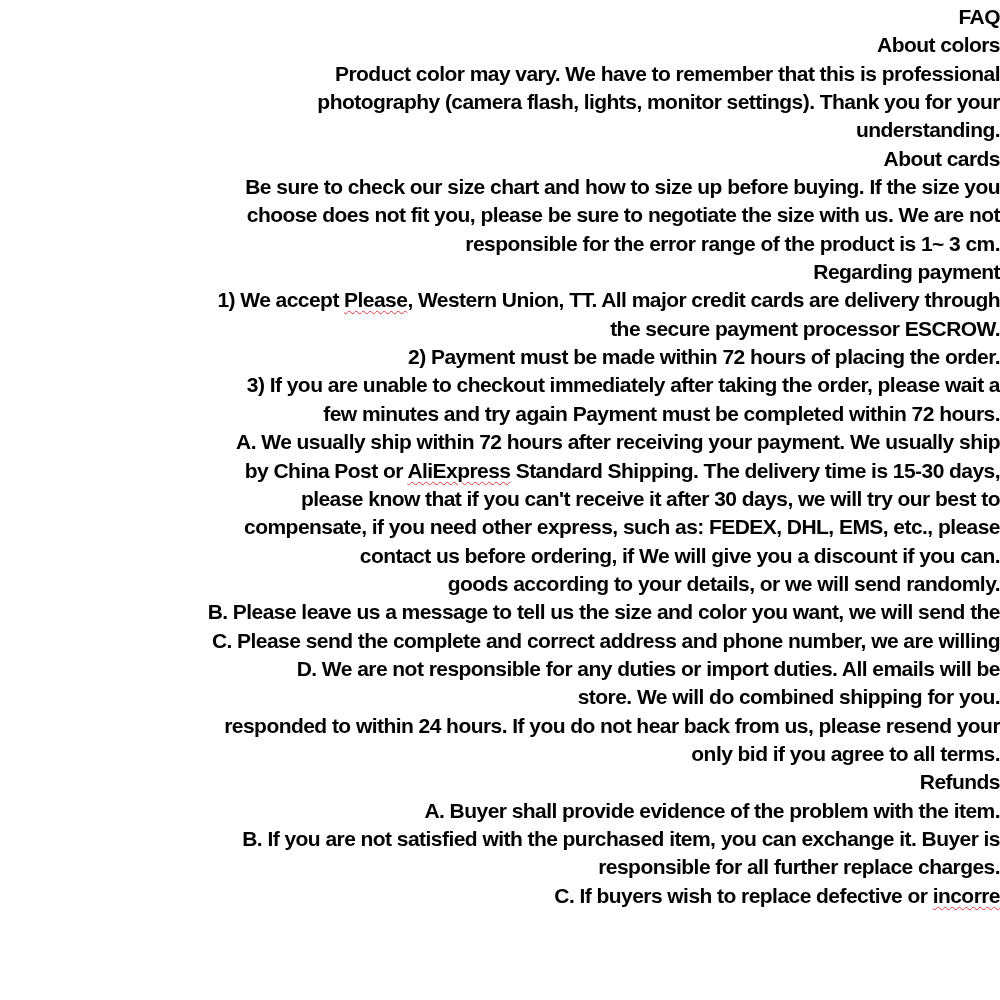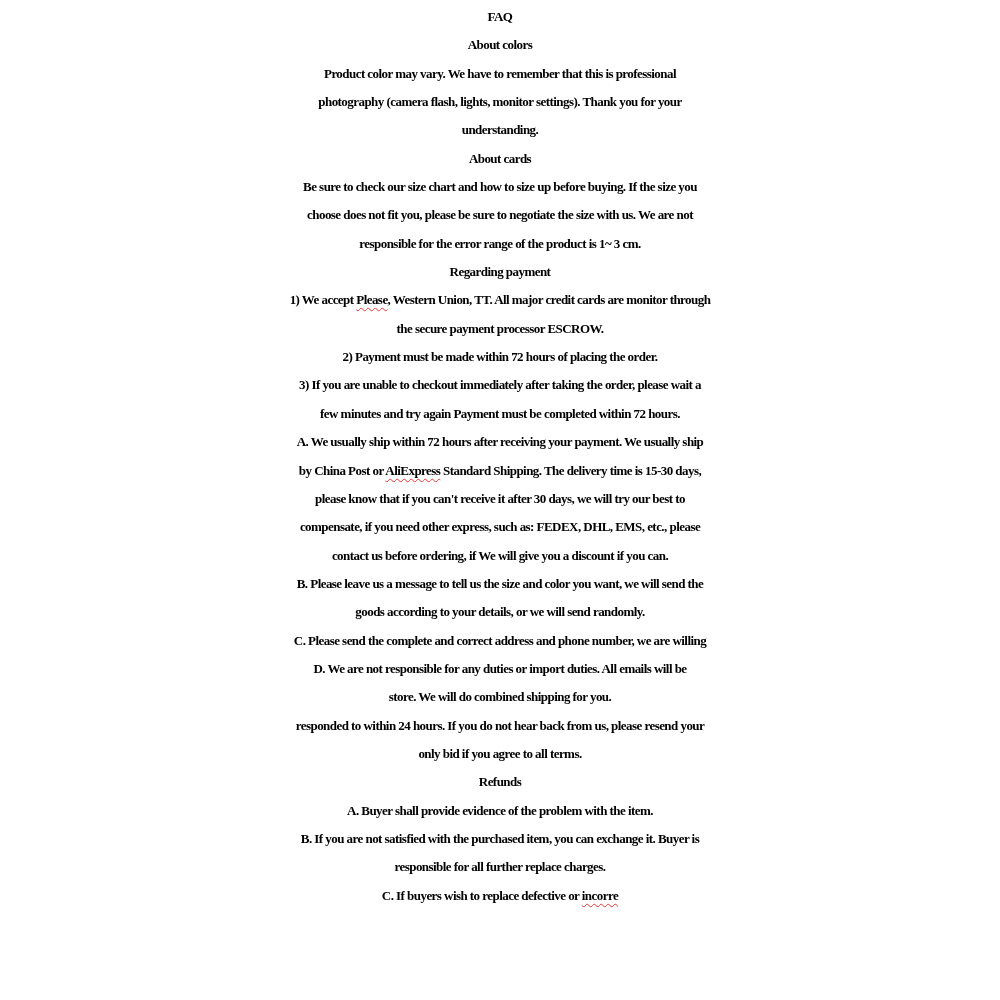--- a/index.html
+++ b/index.html
@@ -11,27 +11,27 @@
   html, body {
     width: 1000px;
     height: 1000px;
     background: var(--bg-color);
     overflow: hidden;
   }
   .doc {
     width: 1000px;
     height: 1000px;
     padding-top: 3px;
-    font-family: Liberation Serif, serif;
+    font-family: Liberation Sans, sans-serif;
     font-weight: bold;
-    font-size: 13px;
+    font-size: 21px;
     letter-spacing: -0.55px;
     line-height: 28.35px;
     color: var(--text-color);
-    text-align: center;
+    text-align: right;
   }
   .line {
     white-space: nowrap;
   }
   .misspelled {
     text-decoration-line: underline;
     text-decoration-style: wavy;
     text-decoration-color: var(--squiggle-color);
     text-decoration-thickness: 1px;
     text-underline-offset: 3px;
@@ -50,34 +50,34 @@
         <div class="line"><span>understanding.</span></div>
       </section>
       <section>
         <div class="line heading">About cards</div>
         <div class="line"><span>Be sure to check our size chart and how to size up before buying. If the size you</span></div>
         <div class="line"><span>choose does not fit you, please be sure to negotiate the size with us. We are not</span></div>
         <div class="line"><span>responsible for the error range of the product is 1~ 3 cm.</span></div>
       </section>
       <section>
         <div class="line heading">Regarding payment</div>
-        <div class="line"><span>1) We accept </span><span class="misspelled">Please</span><span>, Western Union, TT. All major credit cards are monitor through</span></div>
+        <div class="line"><span>1) We accept </span><span class="misspelled">Please</span><span>, Western Union, TT. All major credit cards are delivery through</span></div>
         <div class="line"><span>the secure payment processor ESCROW.</span></div>
         <div class="line"><span>2) Payment must be made within 72 hours of placing the order.</span></div>
         <div class="line"><span>3) If you are unable to checkout immediately after taking the order, please wait a</span></div>
         <div class="line"><span>few minutes and try again Payment must be completed within 72 hours.</span></div>
       </section>
       <section>
         <div class="line"><span>A. We usually ship within 72 hours after receiving your payment. We usually ship</span></div>
         <div class="line"><span>by China Post or </span><span class="misspelled">AliExpress</span><span> Standard Shipping. The delivery time is 15-30 days,</span></div>
         <div class="line"><span>please know that if you can't receive it after 30 days, we will try our best to</span></div>
         <div class="line"><span>compensate, if you need other express, such as: FEDEX, DHL, EMS, etc., please</span></div>
         <div class="line"><span>contact us before ordering, if We will give you a discount if you can.</span></div>
+        <div class="line"><span>goods according to your details, or we will send randomly.</span></div>
         <div class="line"><span>B. Please leave us a message to tell us the size and color you want, we will send the</span></div>
-        <div class="line"><span>goods according to your details, or we will send randomly.</span></div>
         <div class="line"><span>C. Please send the complete and correct address and phone number, we are willing</span></div>
         <div class="line"><span>D. We are not responsible for any duties or import duties. All emails will be</span></div>
         <div class="line"><span>store. We will do combined shipping for you.</span></div>
         <div class="line"><span>responded to within 24 hours. If you do not hear back from us, please resend your</span></div>
         <div class="line"><span>only bid if you agree to all terms.</span></div>
       </section>
       <section>
         <div class="line heading">Refunds</div>
         <div class="line"><span>A. Buyer shall provide evidence of the problem with the item.</span></div>
         <div class="line"><span>B. If you are not satisfied with the purchased item, you can exchange it. Buyer is</span></div>

